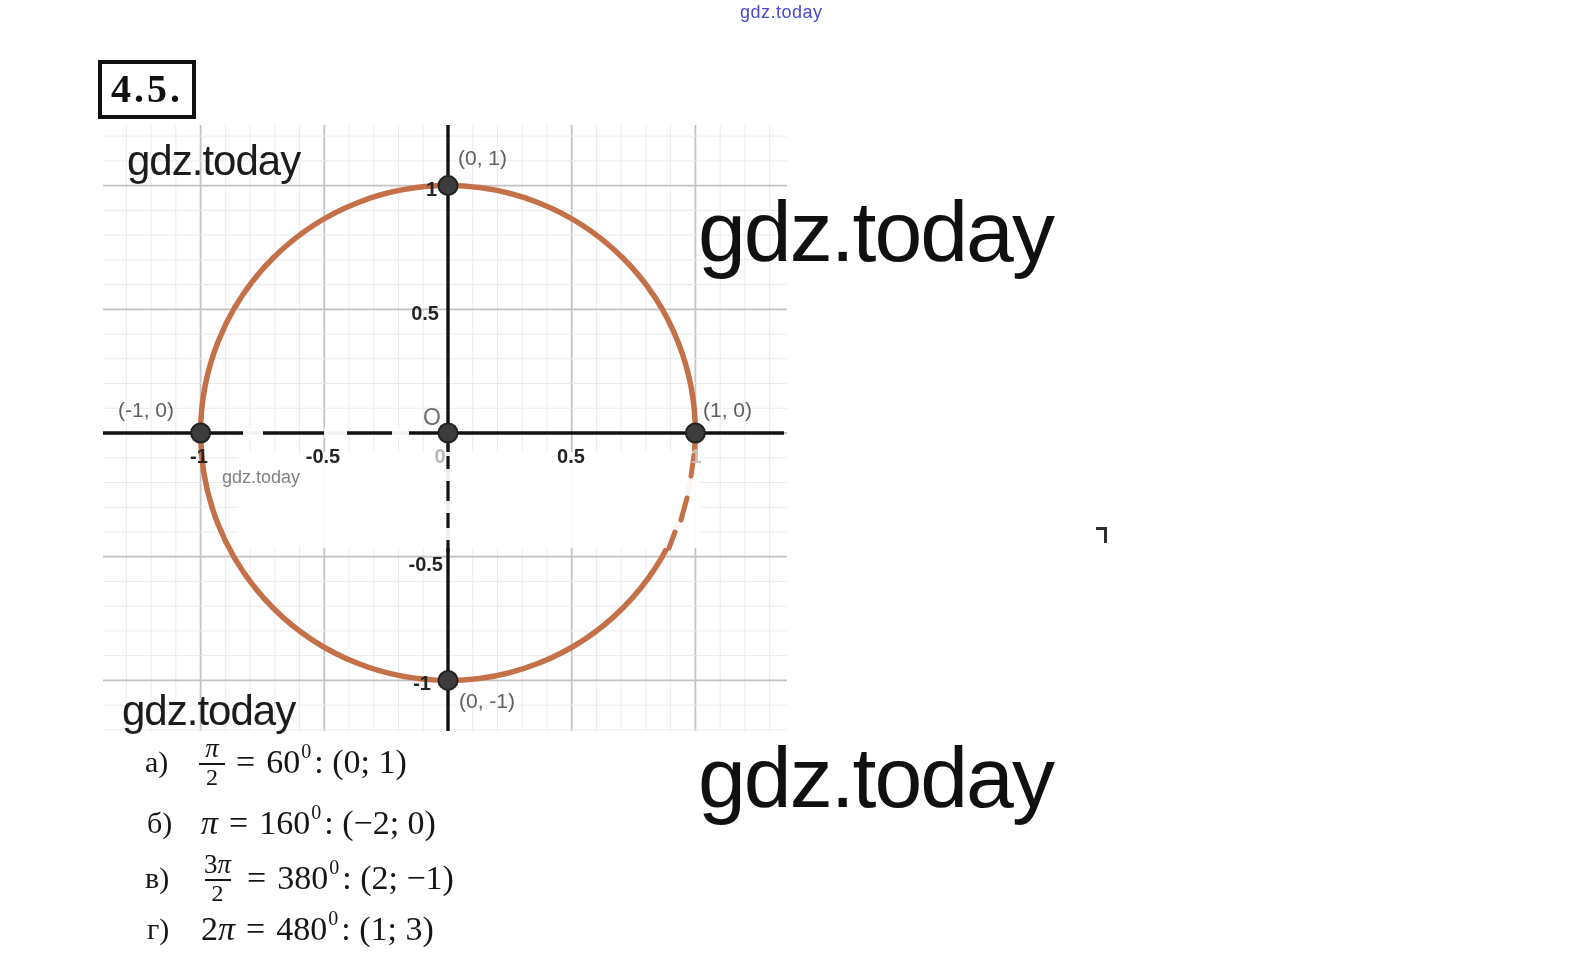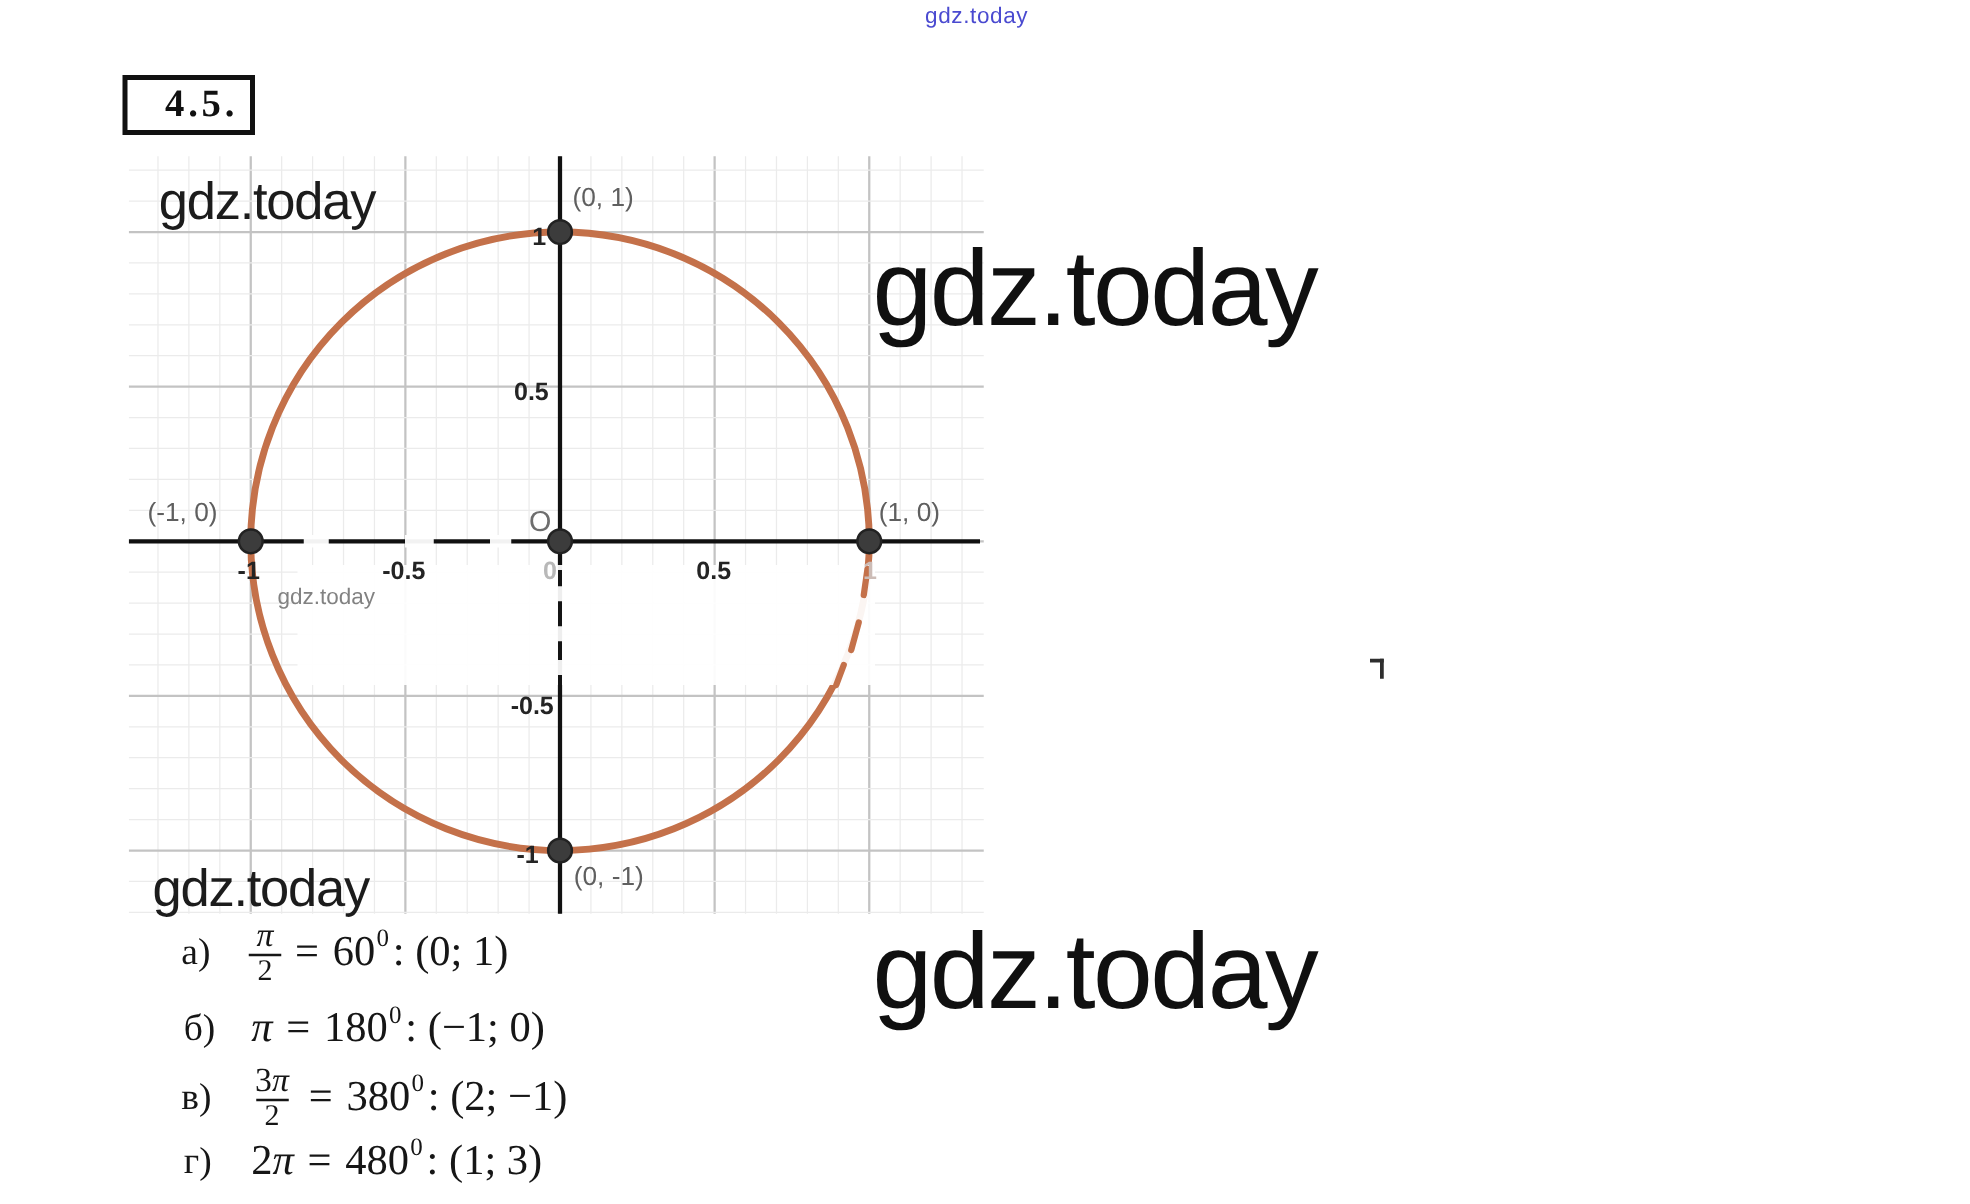--- a/index.html
+++ b/index.html
@@ -13,21 +13,21 @@
   .wm-graph-tl{left:127px;top:140px;font-size:42px;letter-spacing:-1px;color:#1c1c1c;}
   .wm-big-top{left:698px;top:188px;font-size:86px;letter-spacing:-2px;color:#101010;}
   .wm-big-bottom{left:698px;top:734px;font-size:86px;letter-spacing:-2px;color:#101010;}
   .wm-graph-bl{left:122px;top:690px;font-size:42px;letter-spacing:-1px;color:#1c1c1c;}
   .wm-inband{left:222px;top:468px;font-size:18px;letter-spacing:0;color:#828282;}
 
   
   .problem-box{position:absolute;left:98px;top:60px;border:4px solid #111;
       padding:1px 9px 3px 9px;background:#fff;}
   .problem-box span{font-family:"Liberation Serif","DejaVu Serif",serif;font-weight:bold;
-      font-size:31px;letter-spacing:3px;color:#111;margin-left:21px;}
+      font-size:40px;letter-spacing:3px;color:#111;}
 
   
   #plot{position:absolute;left:103px;top:120px;}
   text{font-family:"Liberation Sans",sans-serif;}
   .tick{font-size:20px;font-weight:600;fill:#242424;}
   .tick-faded{font-size:20px;font-weight:600;fill:#b8b8b8;}
   .tick-faint{font-size:20px;font-weight:600;fill:#ccbcb6;}
   .ptlabel{font-size:21px;fill:#5f5f5f;font-weight:400;}
   .origin{font-size:23px;fill:#6e6e6e;font-weight:400;}
 
@@ -180,23 +180,23 @@
     <span class="eq">=</span>
     <span>60</span>
     <span class="supdeg">0</span>
     <span class="coords">: (0; 1)</span>
   </div>
 
   <div class="formula-row" style="left:147px;top:799px;height:48px;">
     <span class="f-label">б)</span>
     <span class="it">π</span>
     <span class="eq">=</span>
-    <span>180</span>
-    <span class="supdeg">0</span>
-    <span class="coords">: (−1; 0)</span>
+    <span>160</span>
+    <span class="supdeg">0</span>
+    <span class="coords">: (−2; 0)</span>
   </div>
 
   <div class="formula-row" style="left:145px;top:842px;height:72px;">
     <span class="f-label">в)</span>
     <span class="frac">
       <span class="num"><span>3</span><span class="it">π</span></span>
       <span class="den">2</span>
     </span>
     <span class="eq">=</span>
     <span>380</span>

